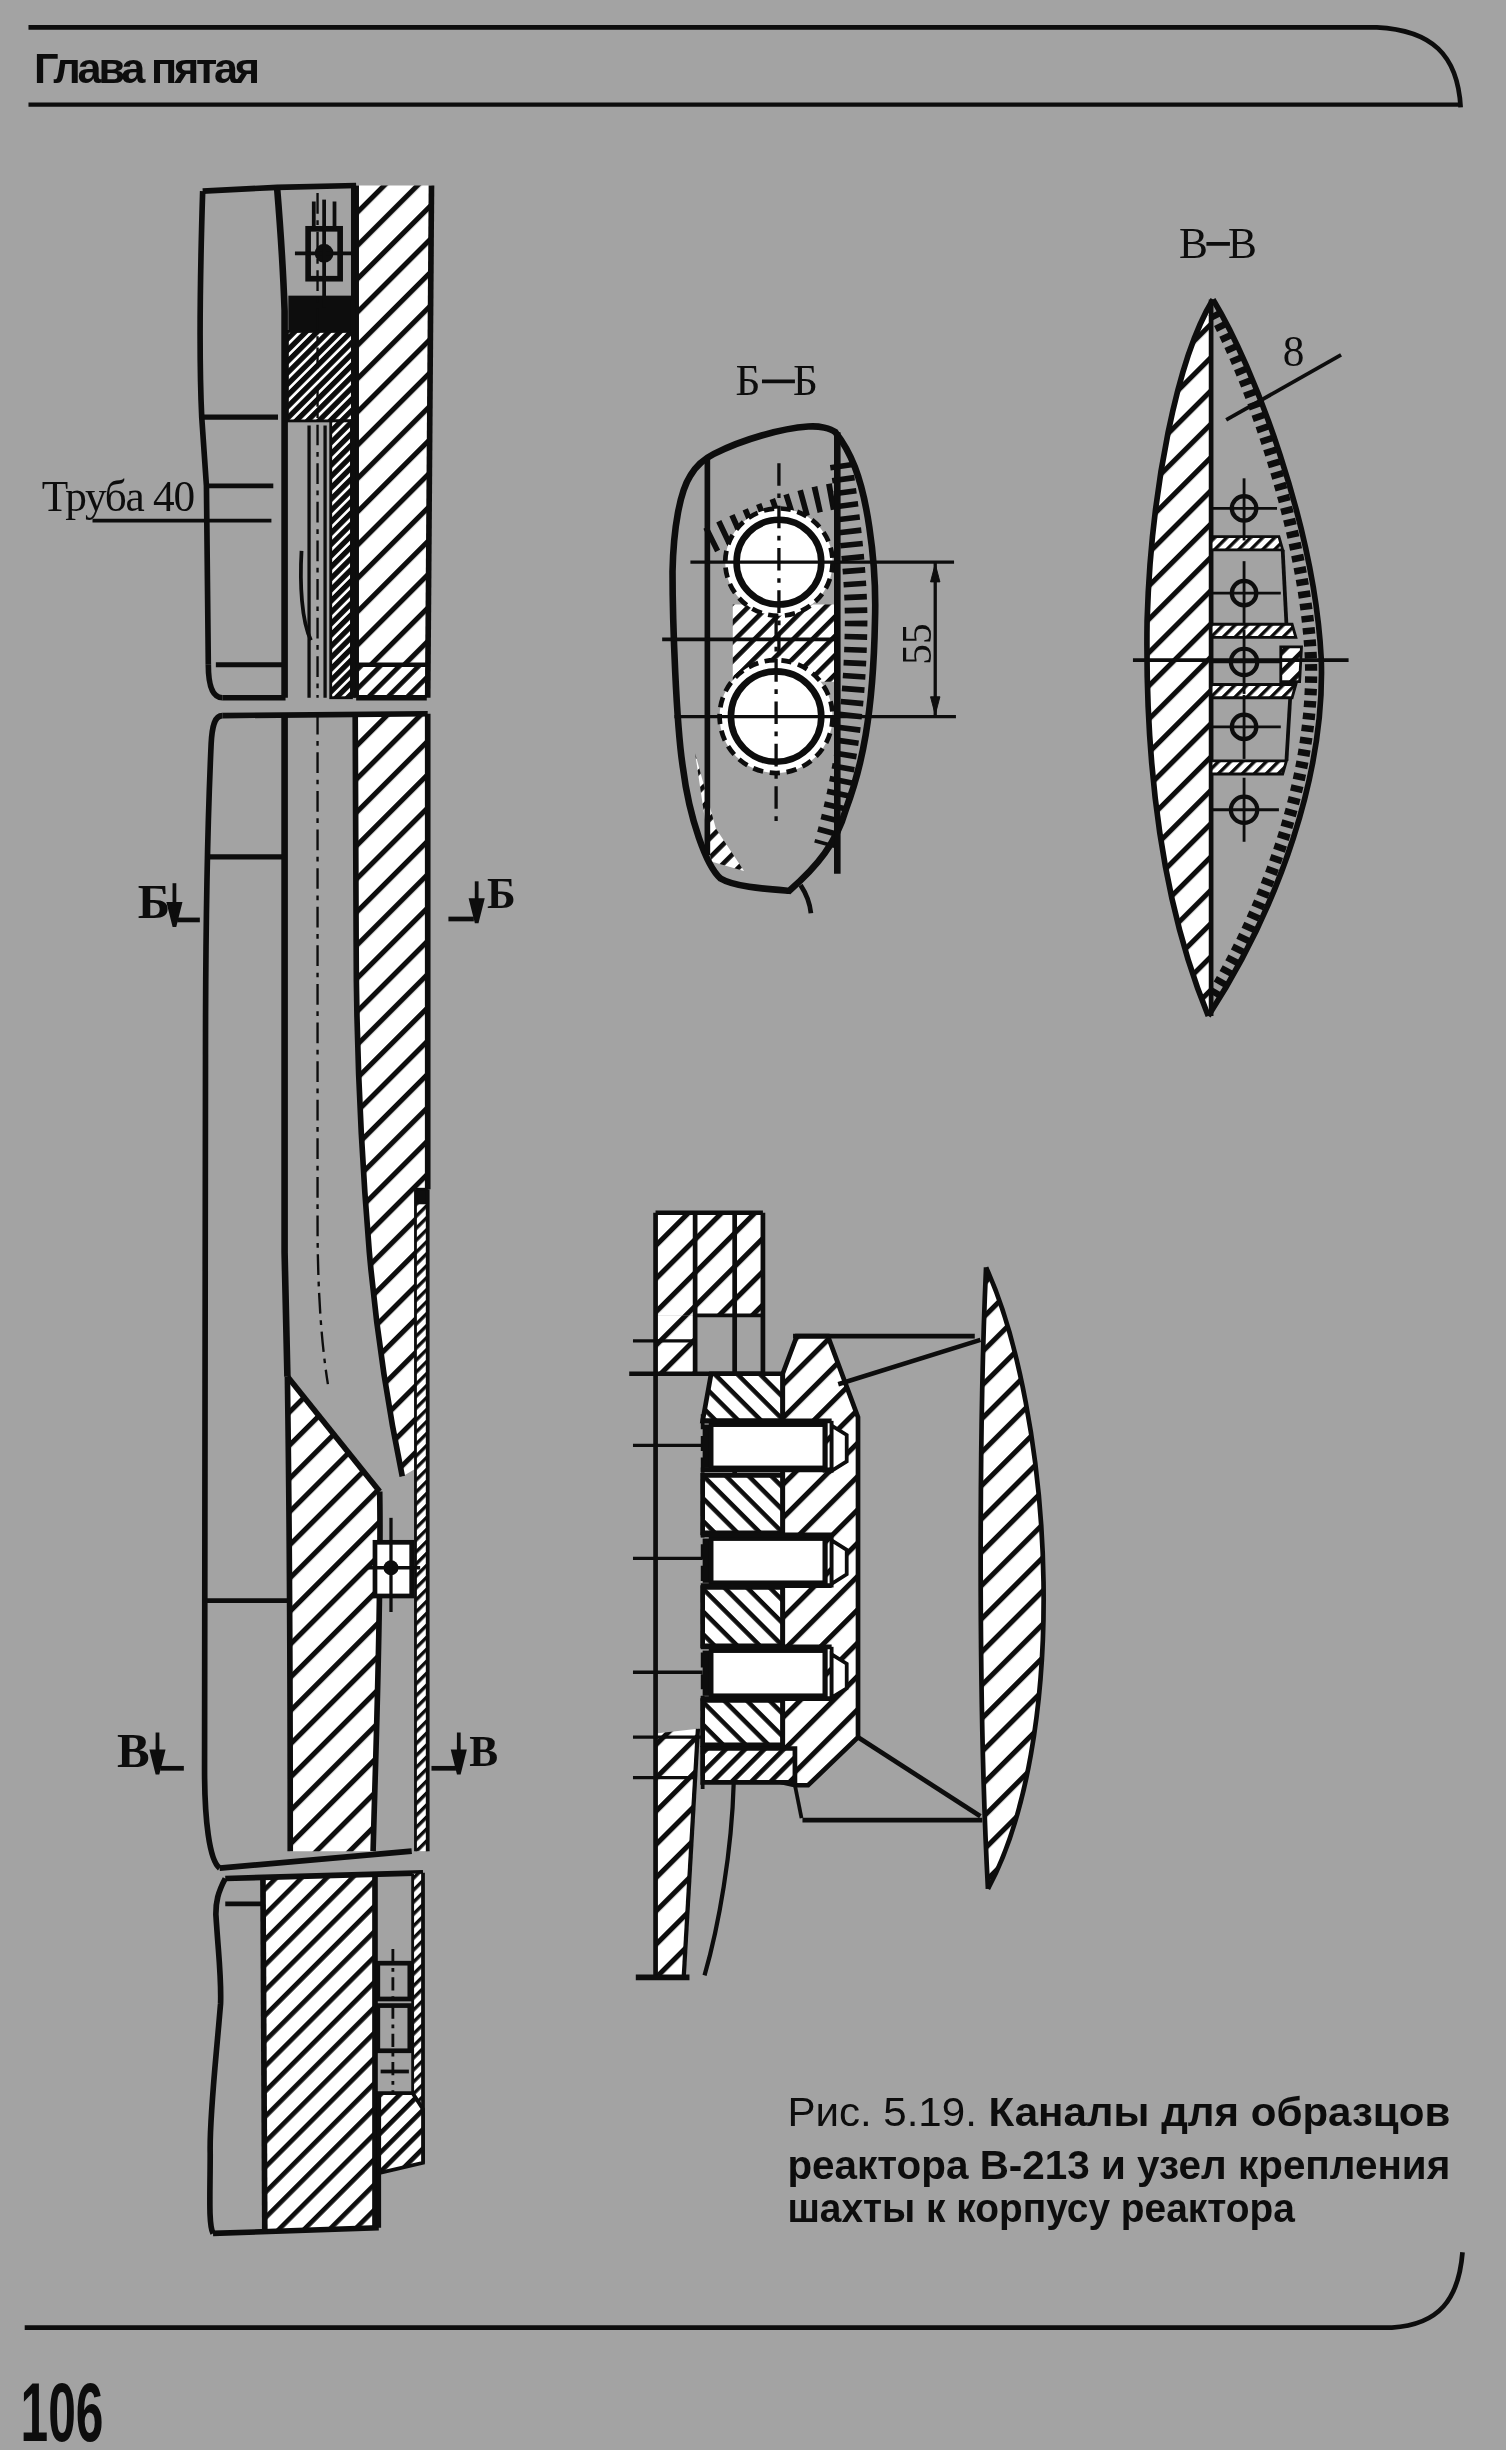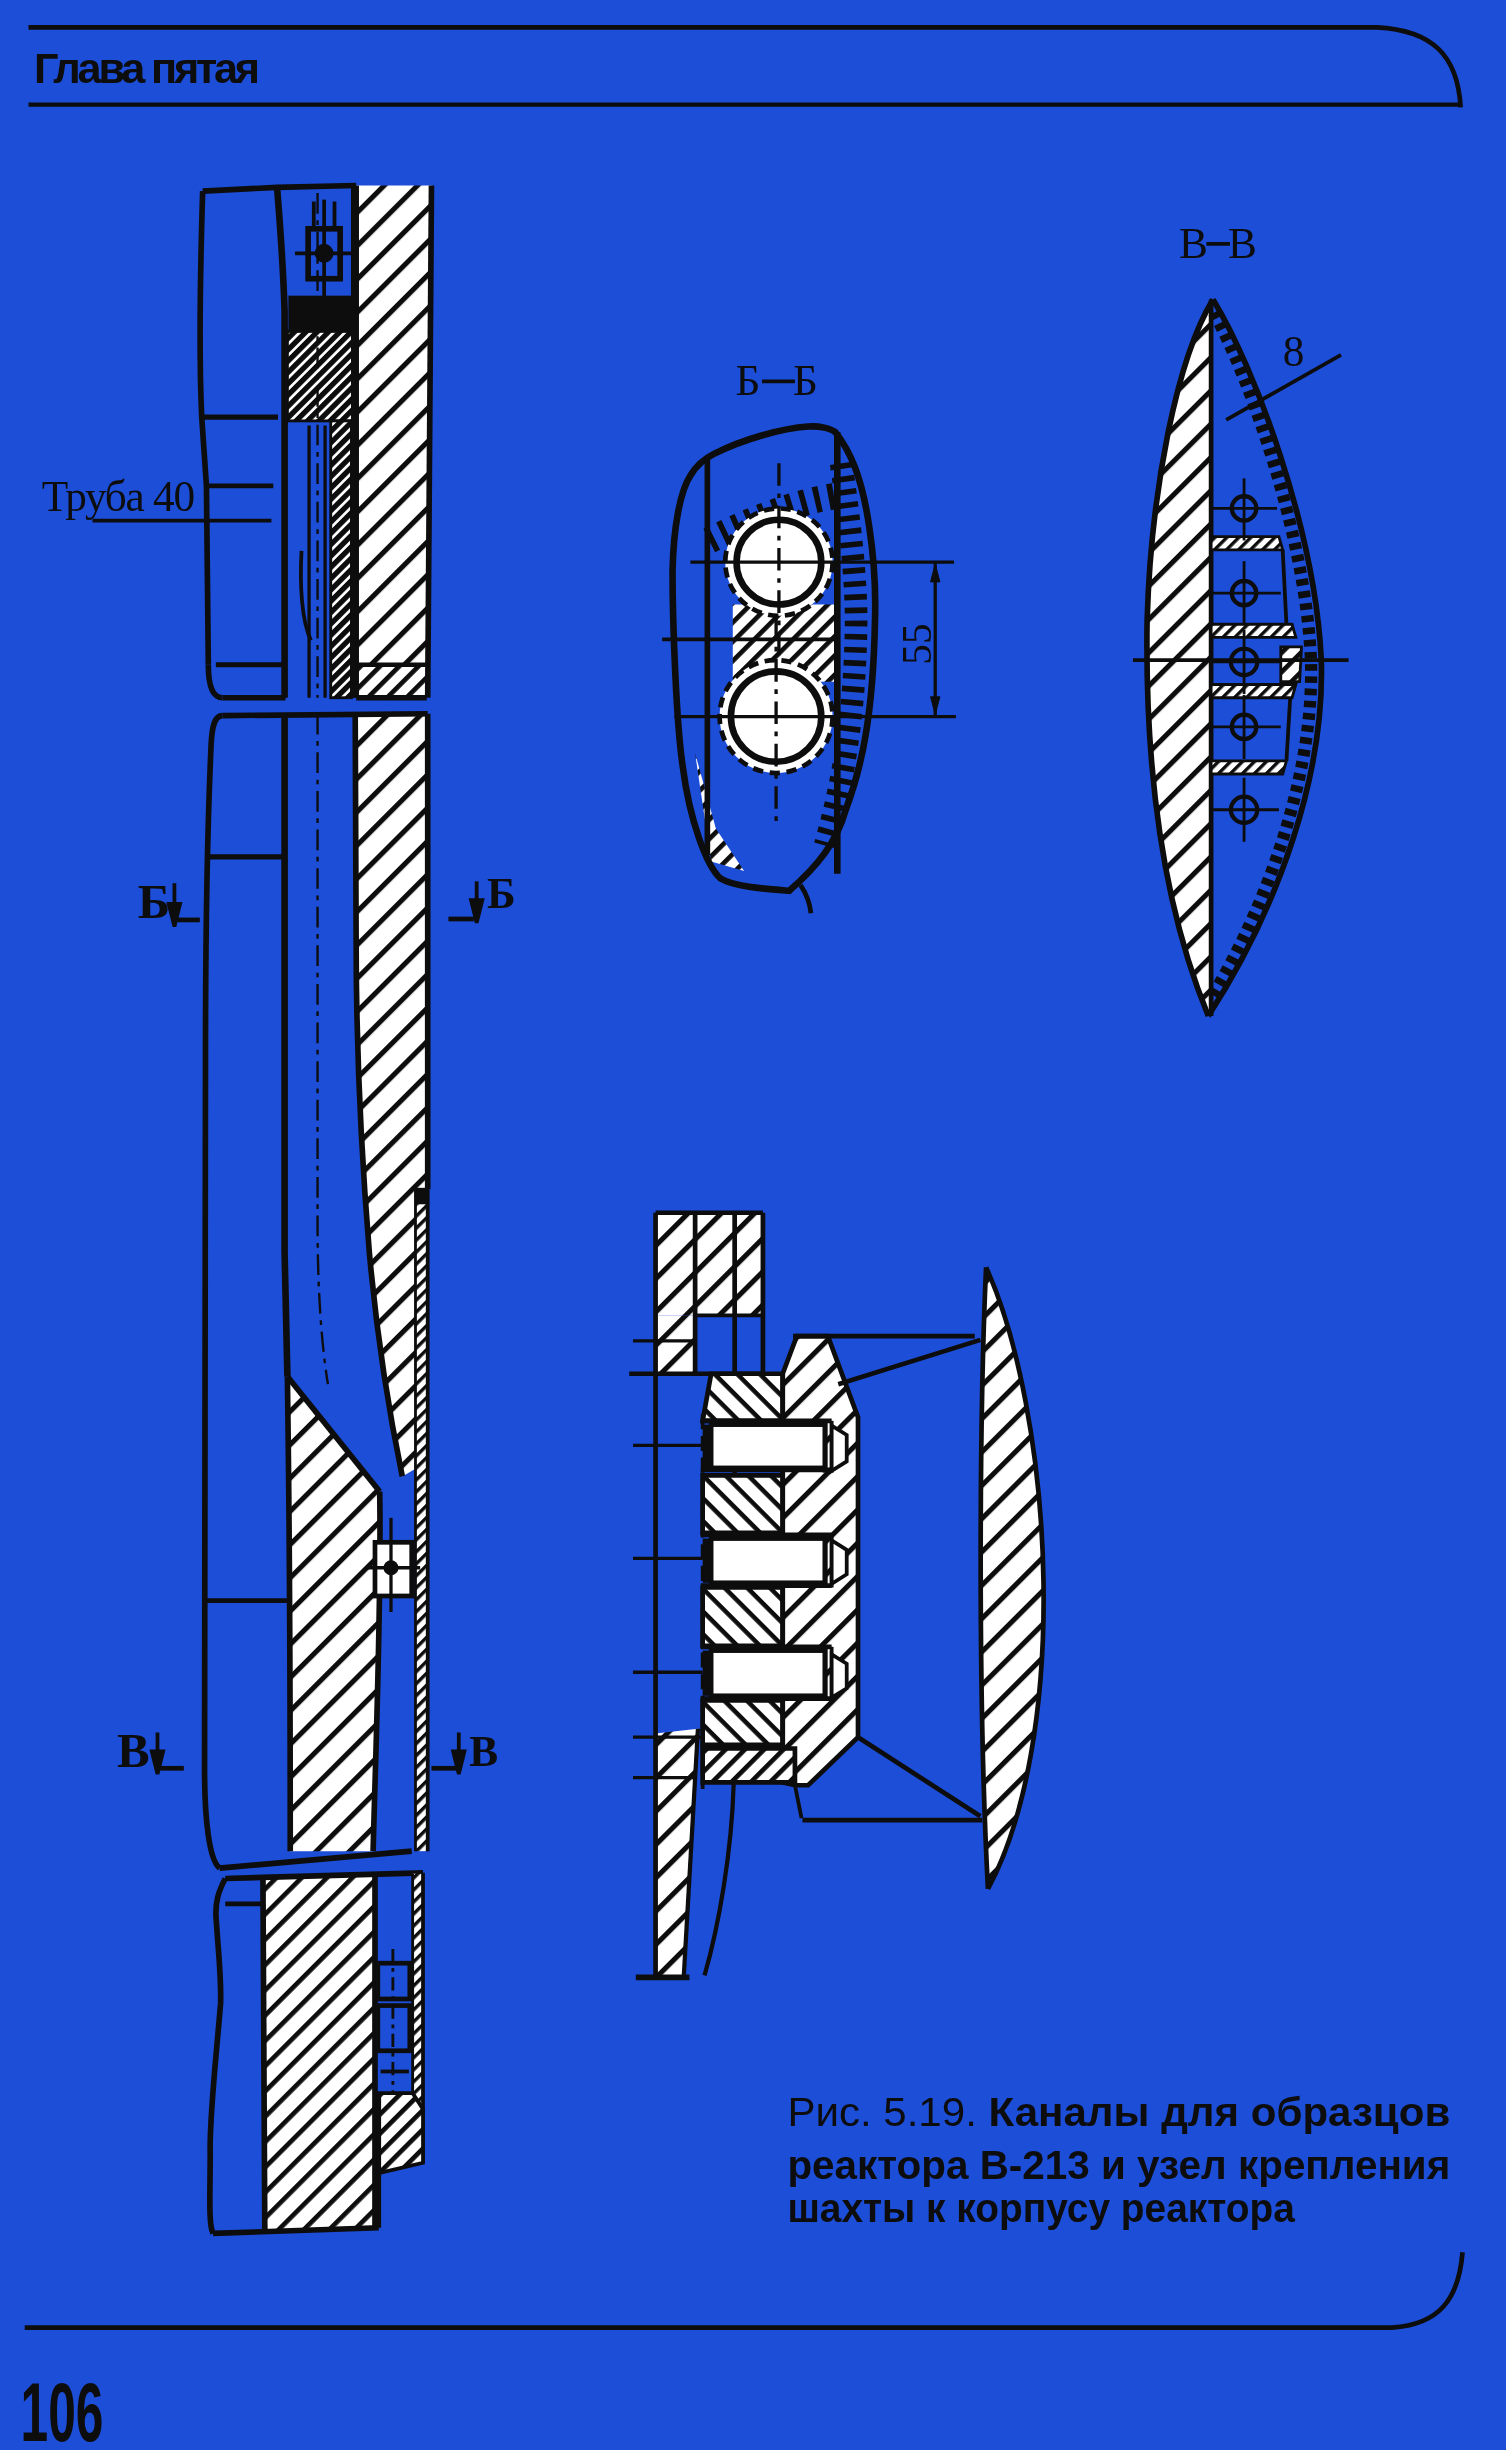--- a/index.html
+++ b/index.html
@@ -1,16 +1,16 @@
 <!DOCTYPE html>
 <html style="font-size:15px"><head>
 <meta charset="utf-8">
 <style>
   html,body{margin:0;padding:0;background:#fff;}
-  .page{position:relative;width:1507px;height:2450px;background:#1d4ed8;overflow:hidden;transform:translateZ(0);}
+  .page{position:relative;width:1507px;height:2450px;background:#a3a3a3;overflow:hidden;transform:translateZ(0);}
   svg{position:absolute;left:0;top:0;}
   text{fill:#0d0d0d;}
 </style>
 </head>
 <body>
 <div class="page">
 <svg width="1507" height="2450" viewBox="0 0 1600 2602" xmlns="http://www.w3.org/2000/svg">
 <defs>
 
   <pattern id="pa" width="25" height="25" patternUnits="userSpaceOnUse" patternTransform="rotate(-45)">

